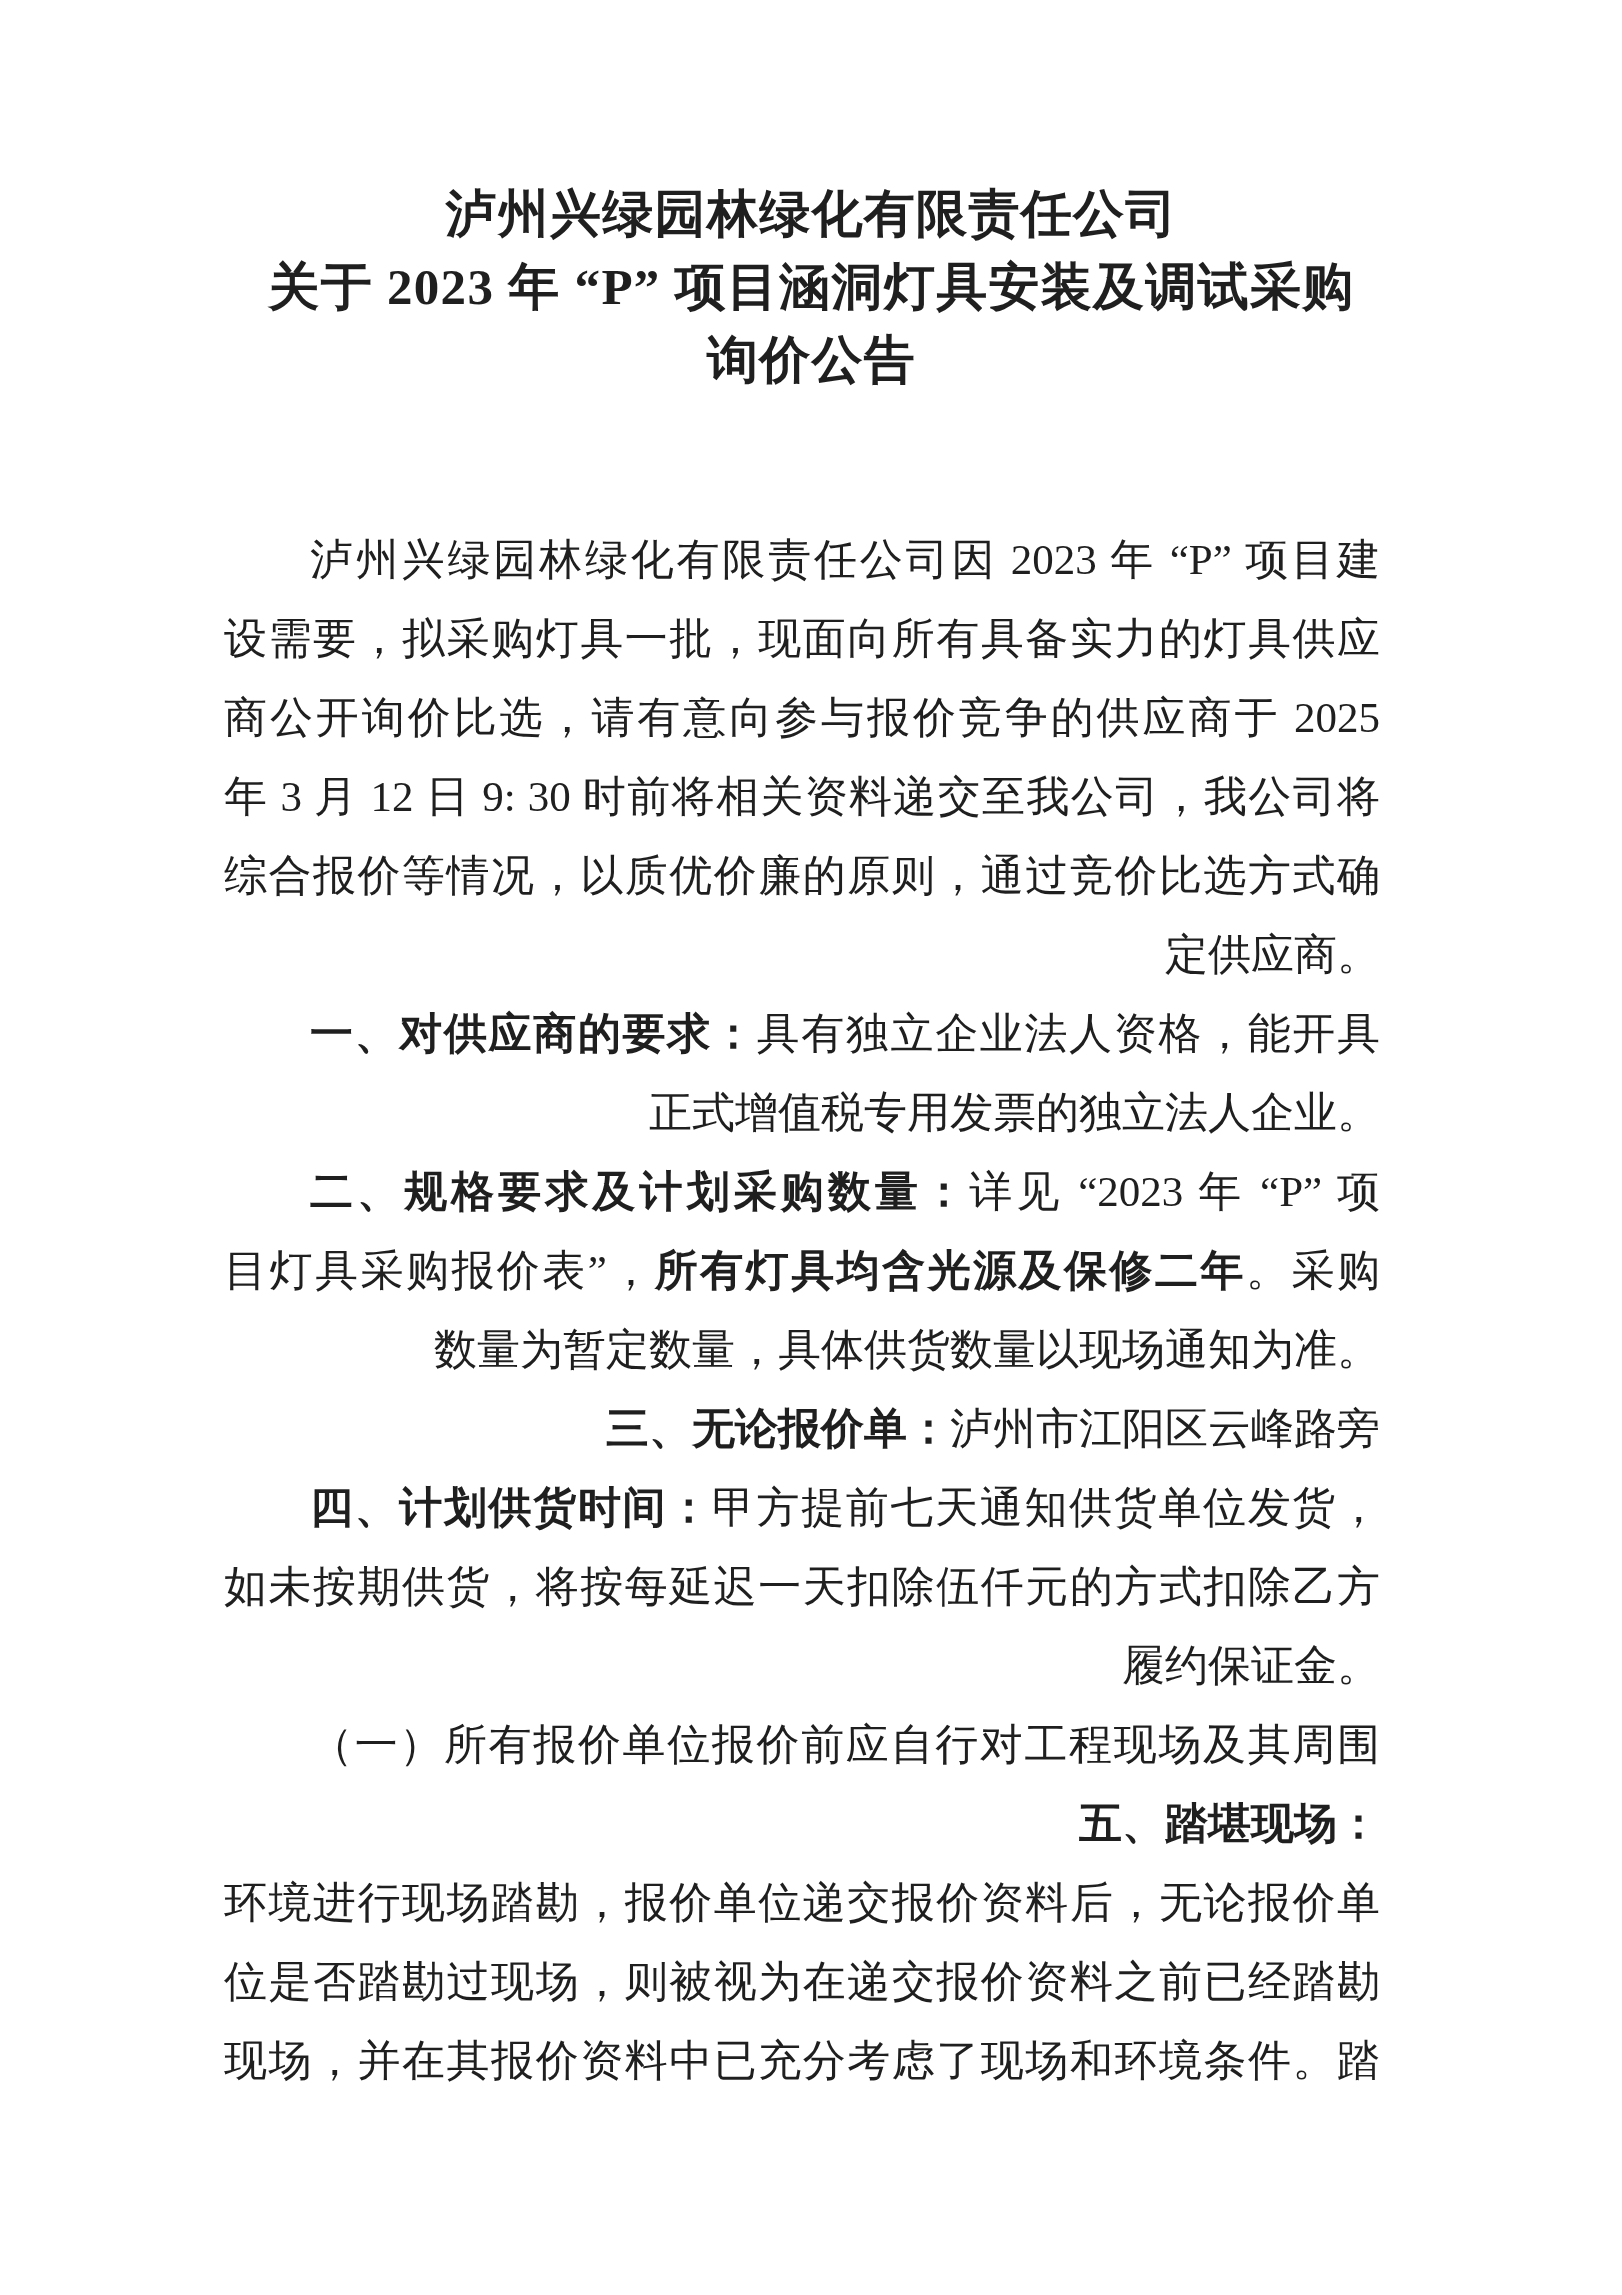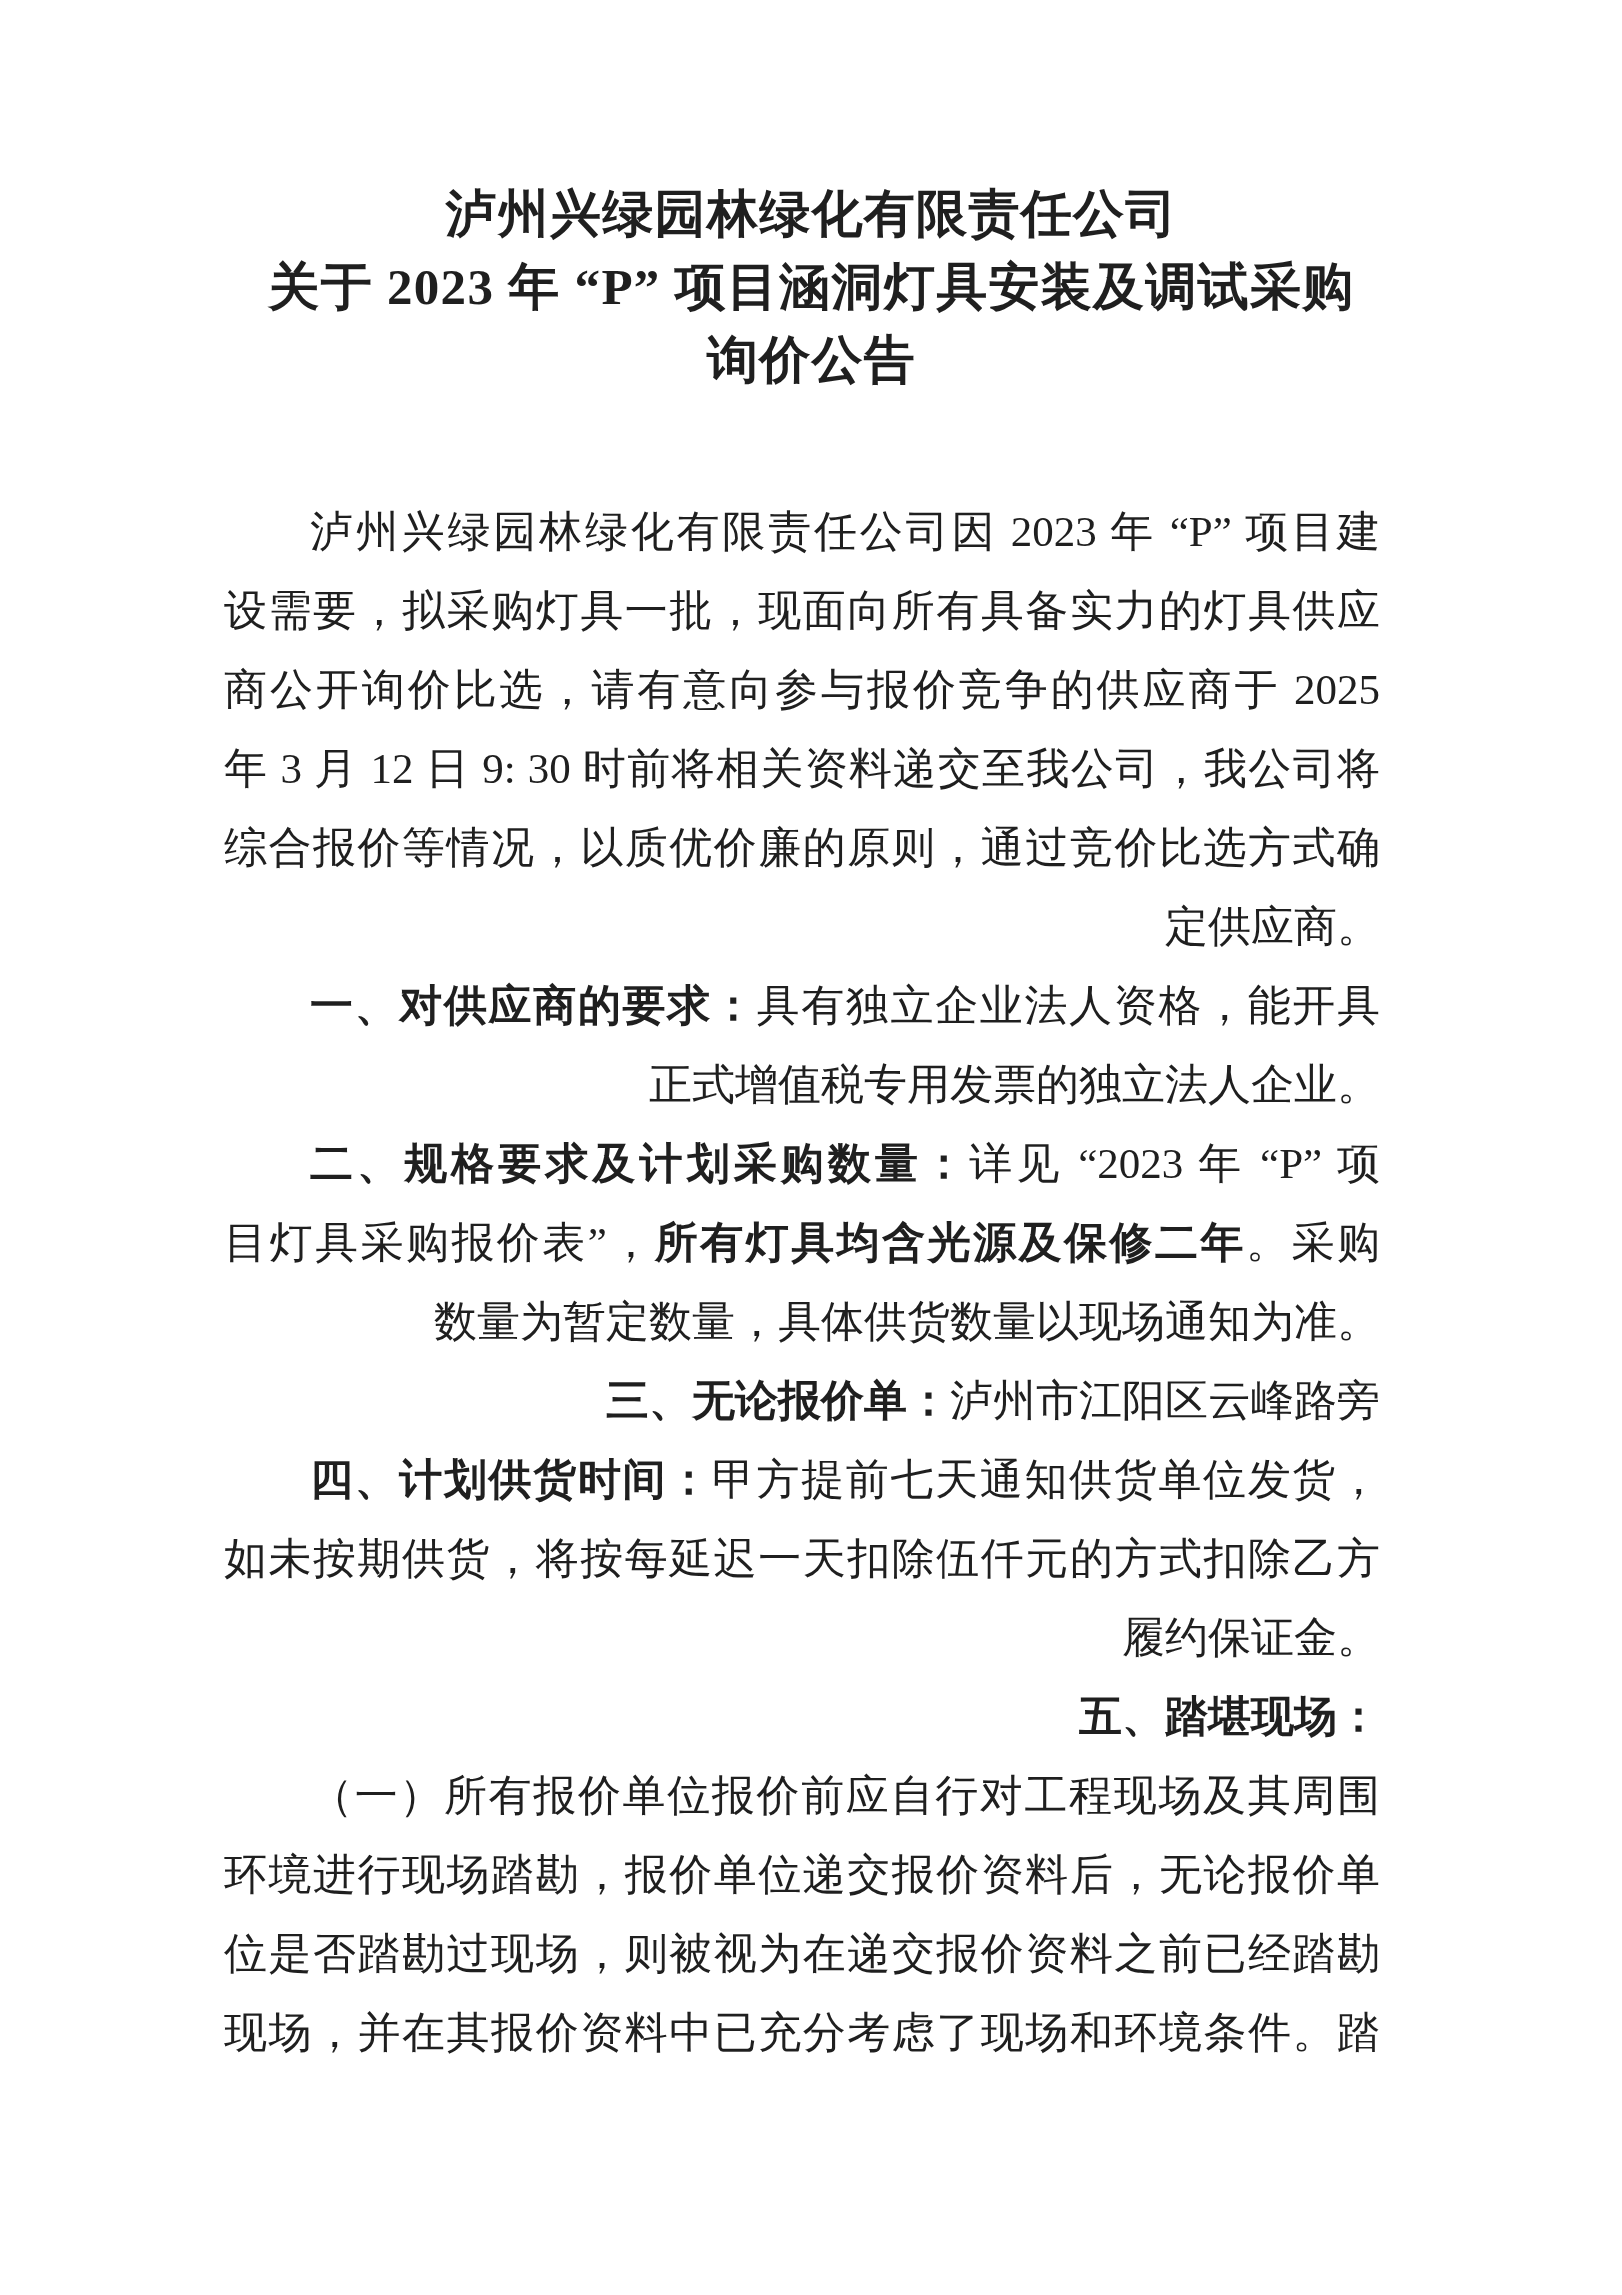--- a/index.html
+++ b/index.html
@@ -24,21 +24,21 @@
     left: 0;
     width: 1623px;
     text-align: center;
     font-size: 51px;
     font-weight: 700;
     line-height: 73px;
     letter-spacing: 1.3px;
   }
   .body-block {
     position: absolute;
-    top: 492px;
+    top: 520px;
     left: 224px;
     width: 1156px;
     font-size: 43px;
     line-height: 79px;
   }
   .line {
     text-align: right;
   }
   .line.justify {
     text-align: justify;
@@ -75,22 +75,22 @@
     <div class="line justify indent"><span class="b">二、规格要求及计划采购数量：</span><span>详见 “2023 年 “P” 项</span></div>
     <div class="line justify"><span>目灯具采购报价表”，</span><span class="b">所有灯具均含光源及保修二年</span><span>。采购</span></div>
     <div class="line"><span>数量为暂定数量，具体供货数量以现场通知为准。</span></div>
 
     <div class="line indent"><span class="b">三、无论报价单：</span><span>泸州市江阳区云峰路旁</span></div>
 
     <div class="line justify indent"><span class="b">四、计划供货时间：</span><span>甲方提前七天通知供货单位发货，</span></div>
     <div class="line justify"><span>如未按期供货，将按每延迟一天扣除伍仟元的方式扣除乙方</span></div>
     <div class="line"><span>履约保证金。</span></div>
 
+    <div class="line justify indent"><span>（一）所有报价单位报价前应自行对工程现场及其周围</span></div>
+
     <div class="line indent"><span class="b">五、踏堪现场：</span></div>
-
-    <div class="line justify indent"><span>（一）所有报价单位报价前应自行对工程现场及其周围</span></div>
     <div class="line justify"><span>环境进行现场踏勘，报价单位递交报价资料后，无论报价单</span></div>
     <div class="line justify"><span>位是否踏勘过现场，则被视为在递交报价资料之前已经踏勘</span></div>
     <div class="line justify"><span>现场，并在其报价资料中已充分考虑了现场和环境条件。踏</span></div>
   </div>
 
 </div>
 
 
 </body></html>

